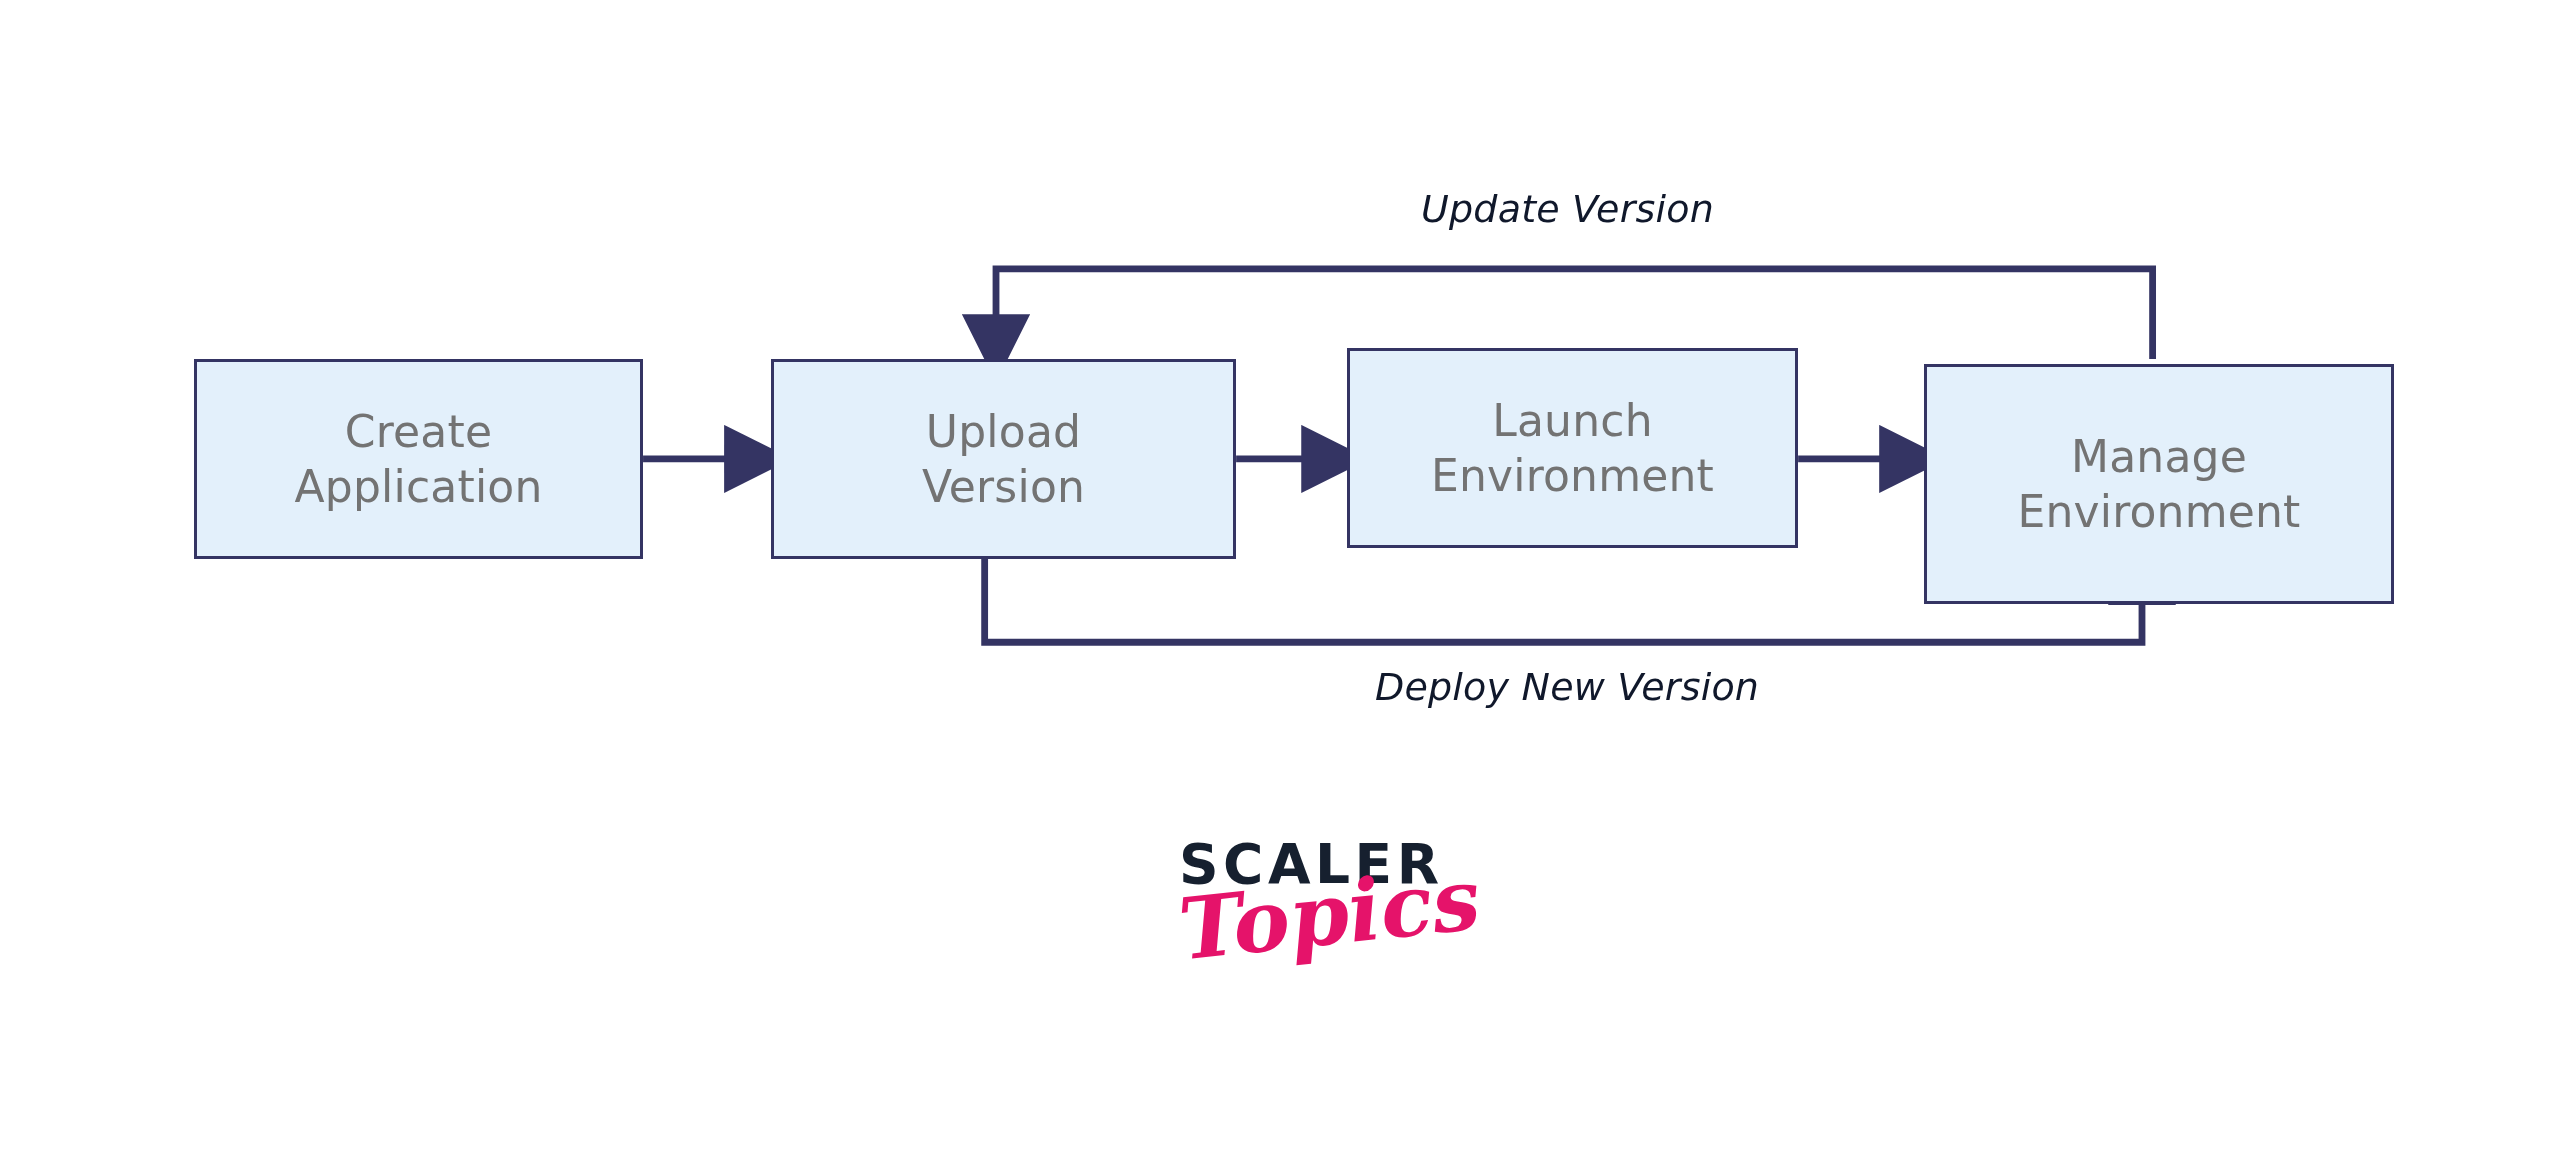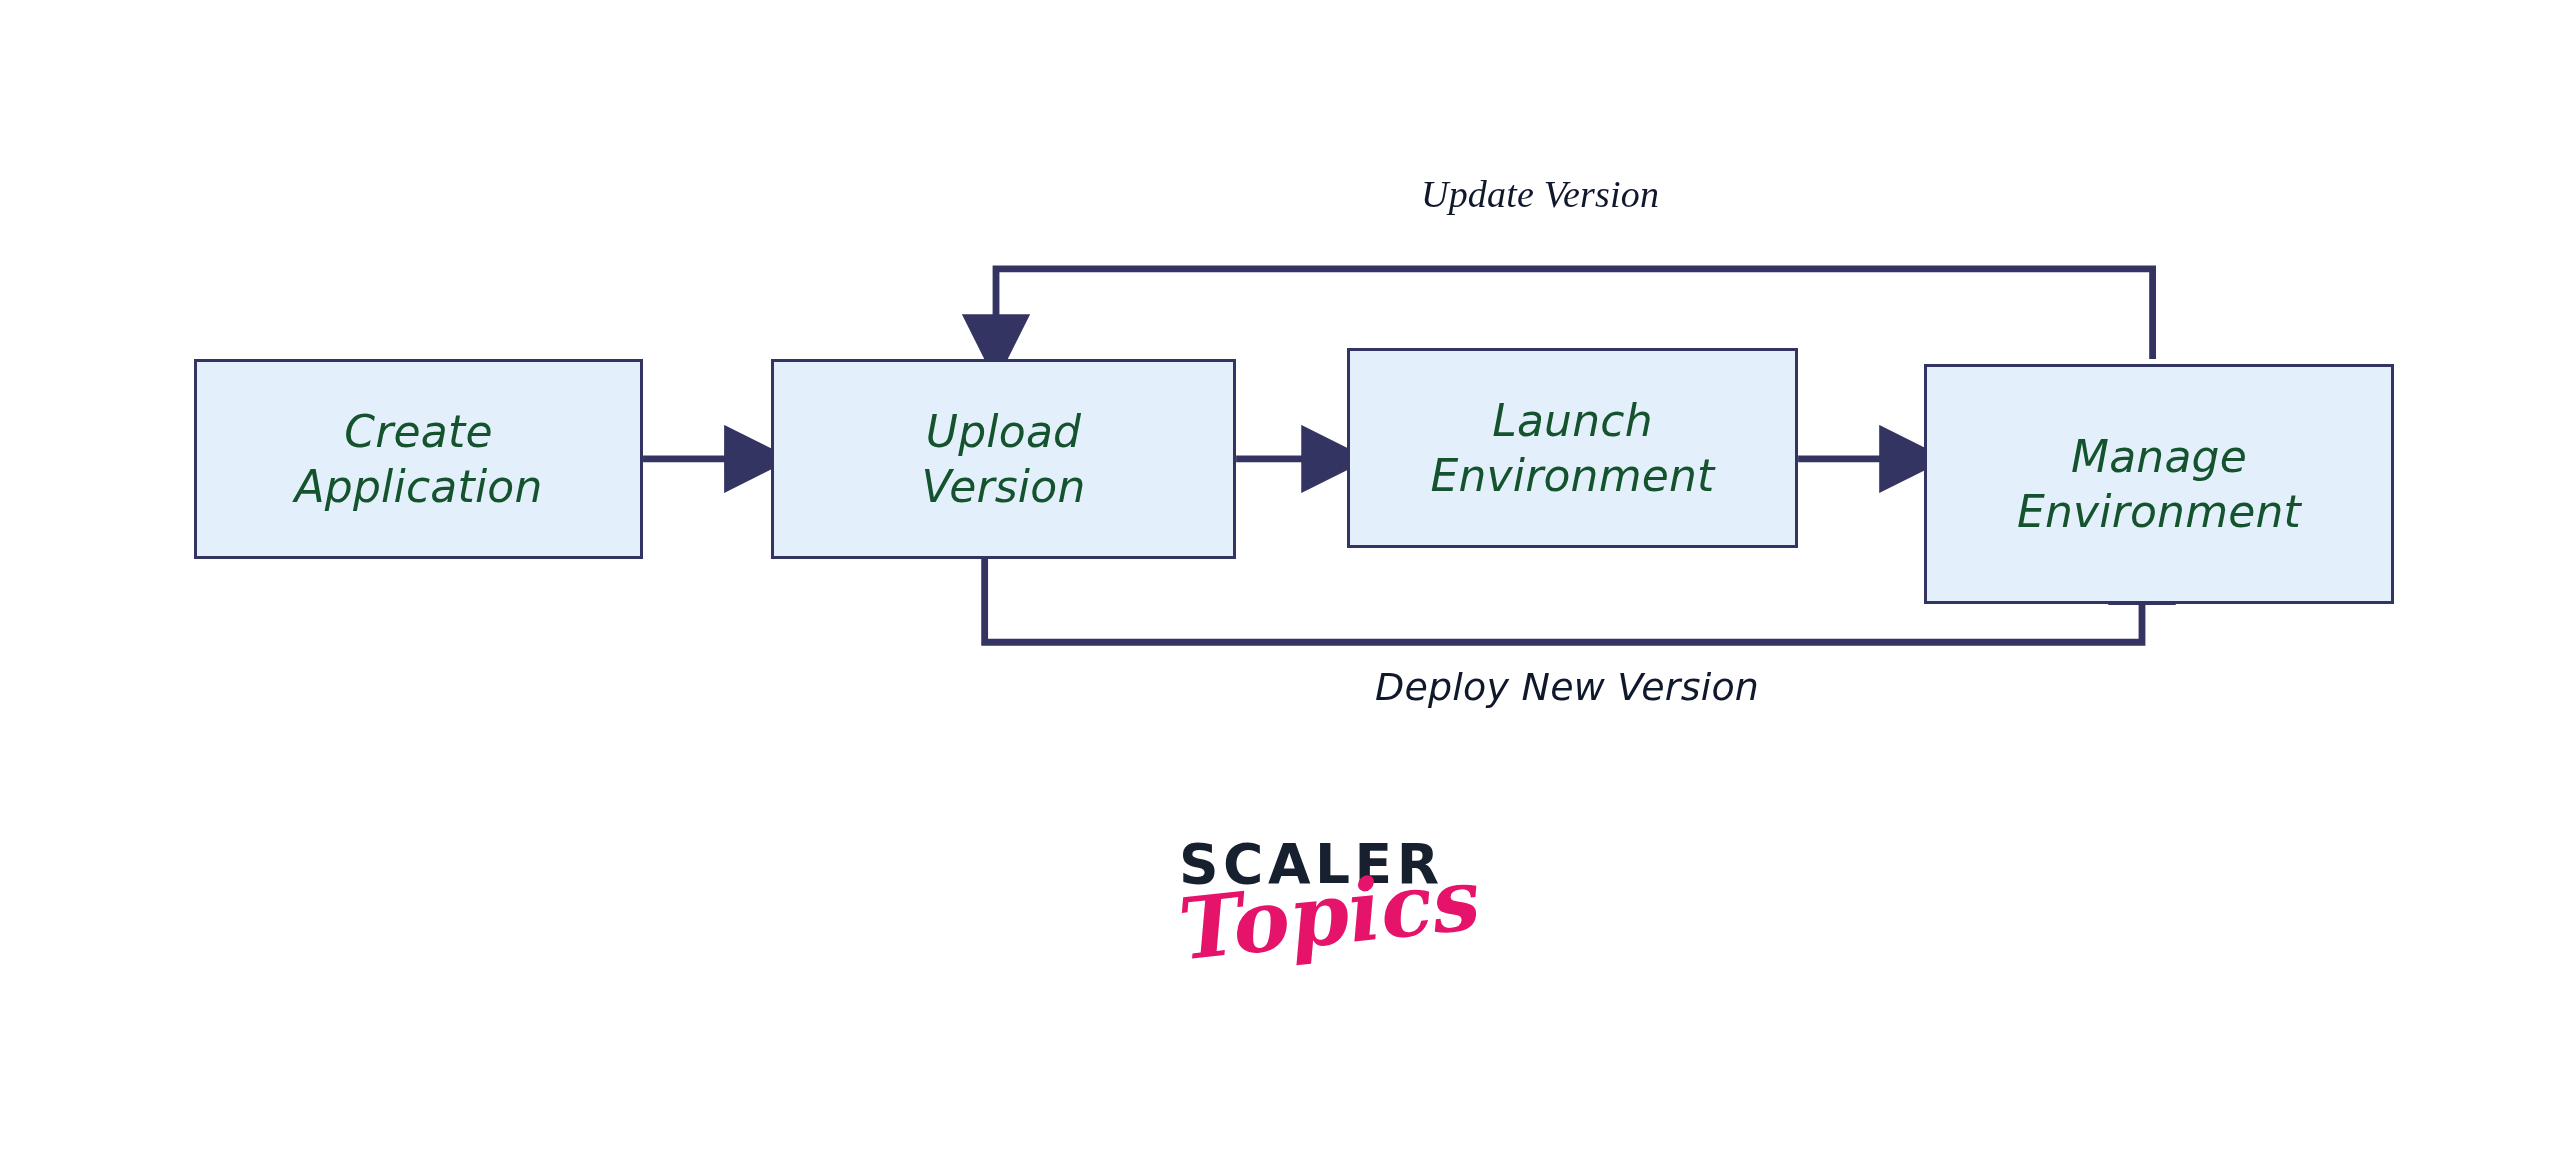--- a/index.html
+++ b/index.html
@@ -34,44 +34,43 @@
     position: absolute;
     box-sizing: border-box;
     background: #e3f0fb;
     border: 3.8px solid #343463;
     display: flex;
     align-items: center;
     justify-content: center;
     text-align: center;
   }
   .node-label {
-    color: #14532d;
+    color: #737373;
     font-size: 44px;
     line-height: 1.25;
     font-weight: 400;
     letter-spacing: 0.2px;
     white-space: pre-line;
-    font-style: italic;
   }
 
   #node-create-application { left: 194px;  top: 359px; width: 449px;  height: 200px; }
   #node-upload-version     { left: 771px; top: 359px; width: 465px;  height: 200px; align-items: center; }
   #node-launch-environment { left: 1347px; top: 348px; width: 451px;  height: 200px; }
   #node-manage-environment { left: 1924px; top: 364px; width: 470px;  height: 240px; }
 
   
   .edge-label {
     position: absolute;
     color: #10182b;
     font-size: 38px;
     font-style: italic;
     white-space: nowrap;
     letter-spacing: 0.2px;
   }
-  #edge-label-update-version { left: 1421px; top: 172px; font-family: Liberation Serif, serif; }
+  #edge-label-update-version { left: 1421px; top: 187px; }
   #edge-label-deploy-new-version { left: 1375px; top: 665px; }
 
   
   #brand-logo {
     position: absolute;
     left: 1179px;
     top: 832px;
     width: 242px;
     height: 197px;
   }

